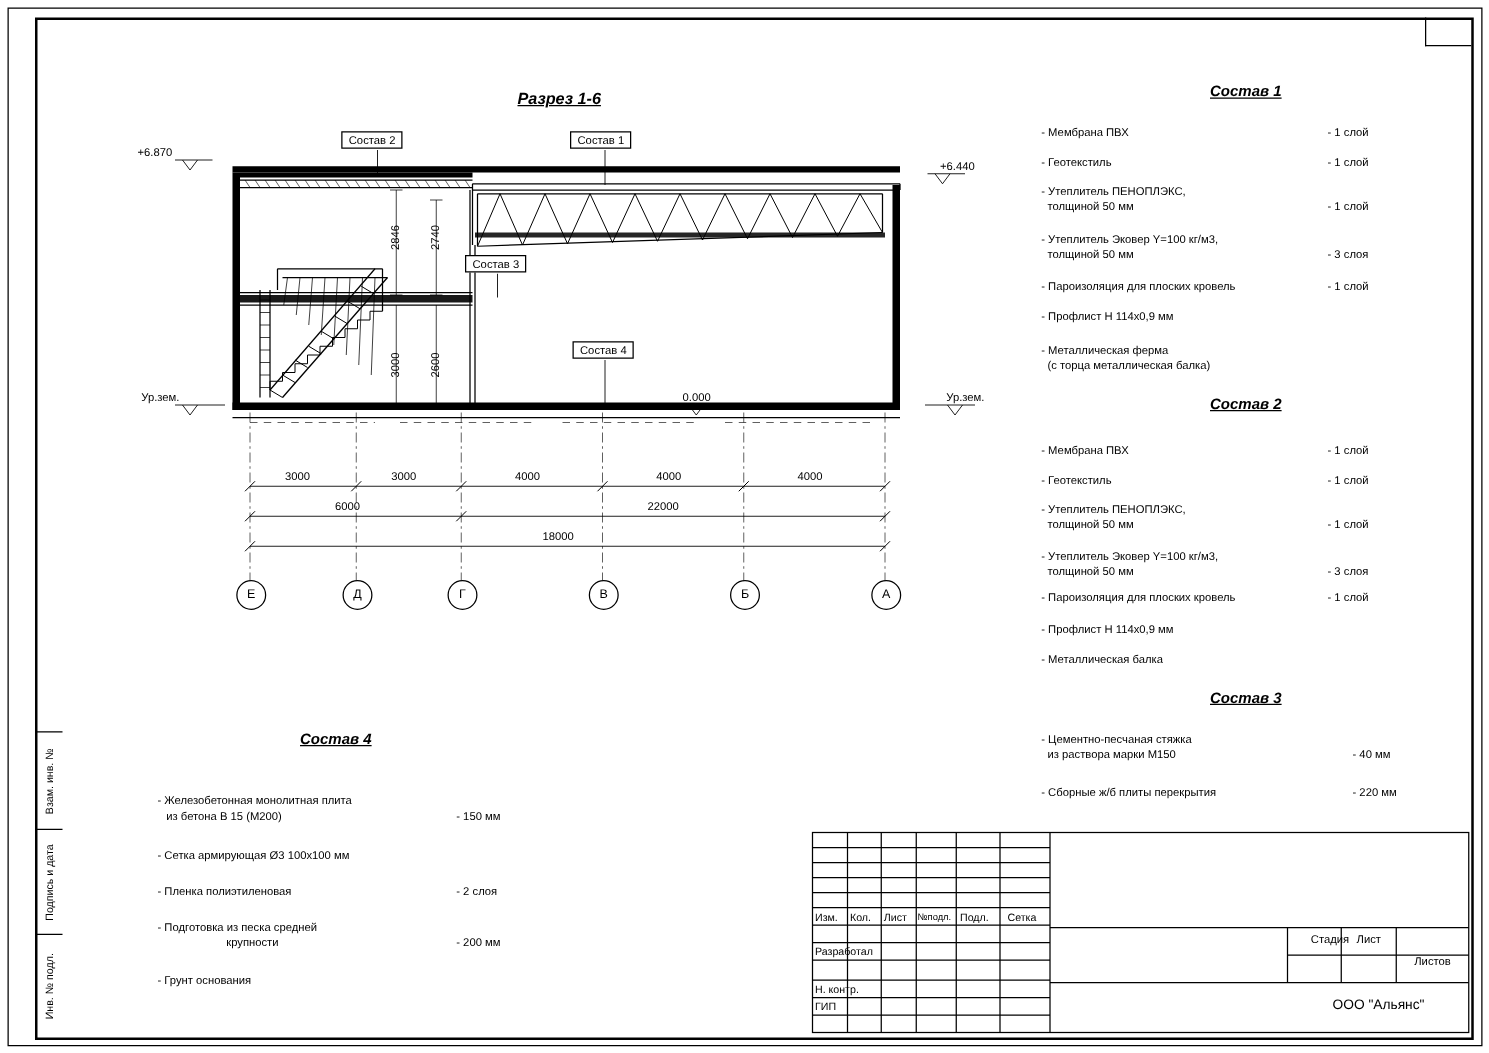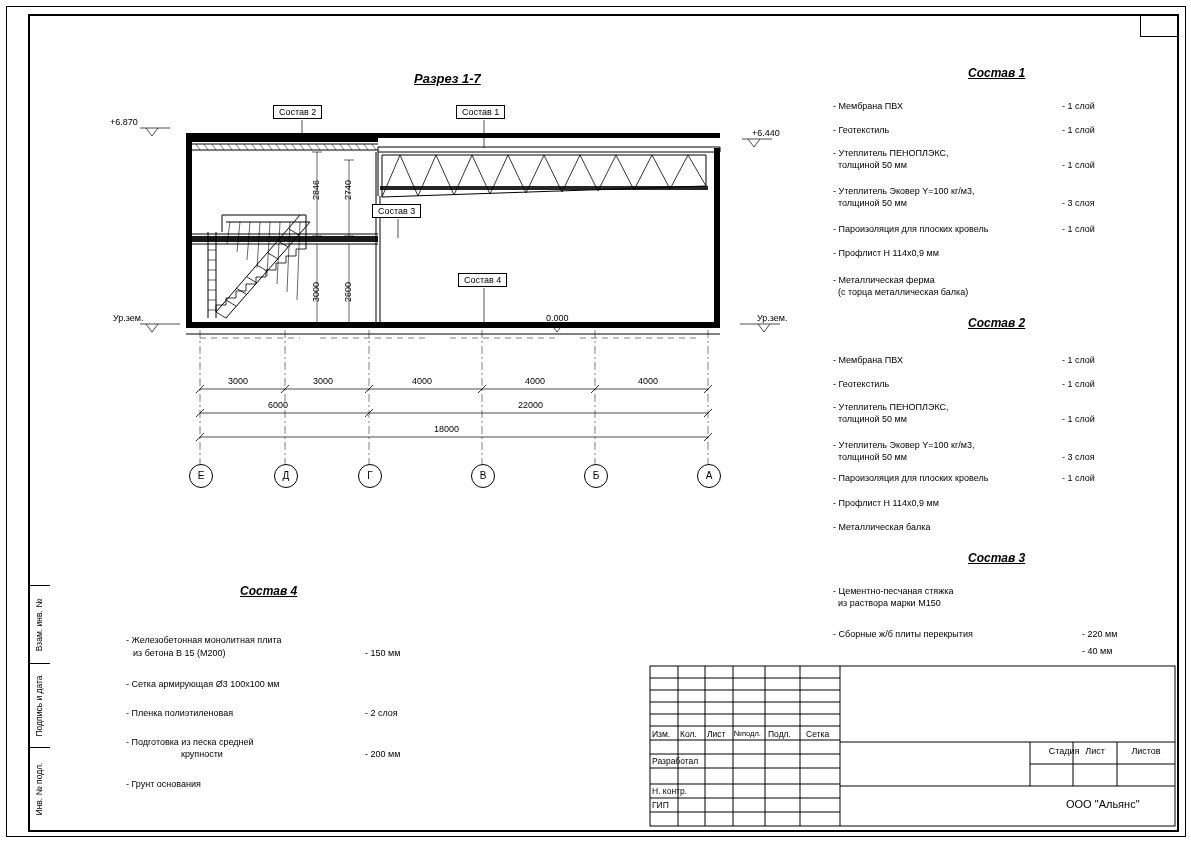--- a/index.html
+++ b/index.html
@@ -43,21 +43,21 @@
       <span>Взам. инв. №</span>
     </div>
     <div class="left-cell" style="top:78px;height:84px;">
       <span>Подпись и дата</span>
     </div>
     <div class="left-cell" style="top:162px;height:81px;border-bottom:none;">
       <span>Инв. № подл.</span>
     </div>
   </div>
 
-  <div class="title" style="left:414px;top:71px;">Разрез 1-7</div>
+  <div class="title" style="left:414px;top:71px;">Разрез 1-6</div>
 
   <svg width="1191" height="842">
     <g stroke="#000" fill="none" stroke-width="1">
 
       <rect x="186" y="133" width="534" height="5" fill="#000" stroke="none"></rect>
       <rect x="186" y="138" width="6" height="190" fill="#000" stroke="none"></rect>
       <rect x="714" y="148" width="6" height="180" fill="#000" stroke="none"></rect>
 
       <line x1="378" y1="147" x2="720" y2="147"></line>
       <line x1="378" y1="152" x2="720" y2="152"></line>
@@ -285,21 +285,21 @@
   <div class="comp-row" style="left:838px;top:452px;">толщиной 50 мм</div>
   <div class="comp-val" style="left:1062px;top:452px;">- 3 слоя</div>
   <div class="comp-row" style="left:833px;top:473px;">- Пароизоляция для плоских кровель</div>
   <div class="comp-val" style="left:1062px;top:473px;">- 1 слой</div>
   <div class="comp-row" style="left:833px;top:498px;">- Профлист Н 114х0,9 мм</div>
   <div class="comp-row" style="left:833px;top:522px;">- Металлическая балка</div>
 
   <div class="comp-title" style="left:968px;top:551px;">Состав 3</div>
   <div class="comp-row" style="left:833px;top:586px;">- Цементно-песчаная стяжка</div>
   <div class="comp-row" style="left:838px;top:598px;">из раствора марки М150</div>
-  <div class="comp-val" style="left:1082px;top:598px;margin-top:48px;">- 40 мм</div>
+  <div class="comp-val" style="left:1082px;top:598px;">- 40 мм</div>
   <div class="comp-row" style="left:833px;top:629px;">- Сборные ж/б плиты перекрытия</div>
   <div class="comp-val" style="left:1082px;top:629px;">- 220 мм</div>
 
   <div class="comp-title" style="left:240px;top:584px;">Состав 4</div>
   <div class="comp-row" style="left:126px;top:635px;">- Железобетонная  монолитная плита</div>
   <div class="comp-row" style="left:133px;top:648px;">из бетона В 15 (М200)</div>
   <div class="comp-val" style="left:365px;top:648px;">- 150 мм</div>
   <div class="comp-row" style="left:126px;top:679px;">- Сетка армирующая Ø3 100х100 мм</div>
   <div class="comp-row" style="left:126px;top:708px;">- Пленка полиэтиленовая</div>
   <div class="comp-val" style="left:365px;top:708px;">- 2 слоя</div>
@@ -347,17 +347,17 @@
   <div class="tbtxt" style="left:734px;top:729px;font-size:7.5px;">№подл.</div>
   <div class="tbtxt" style="left:768px;top:729px;">Подл.</div>
   <div class="tbtxt" style="left:806px;top:729px;">Сетка</div>
 
   <div class="tbtxt" style="left:652px;top:756px;">Разработал</div>
   <div class="tbtxt" style="left:652px;top:786px;">Н. контр.</div>
   <div class="tbtxt" style="left:652px;top:800px;">ГИП</div>
 
   <div class="tbtxt-c" style="left:1044px;top:746px;width:40px;">Стадия</div>
   <div class="tbtxt-c" style="left:1075px;top:746px;width:40px;">Лист</div>
-  <div class="tbtxt-c" style="left:1119px;top:746px;width:54px;">Листов</div>
+  <div class="tbtxt-c" style="left:1119px;top:764px;width:54px;">Листов</div>
 
   <div class="firm" style="left:1066px;top:798px;">ООО "Альянс"</div>
 
 </div>
 
 </body></html>

